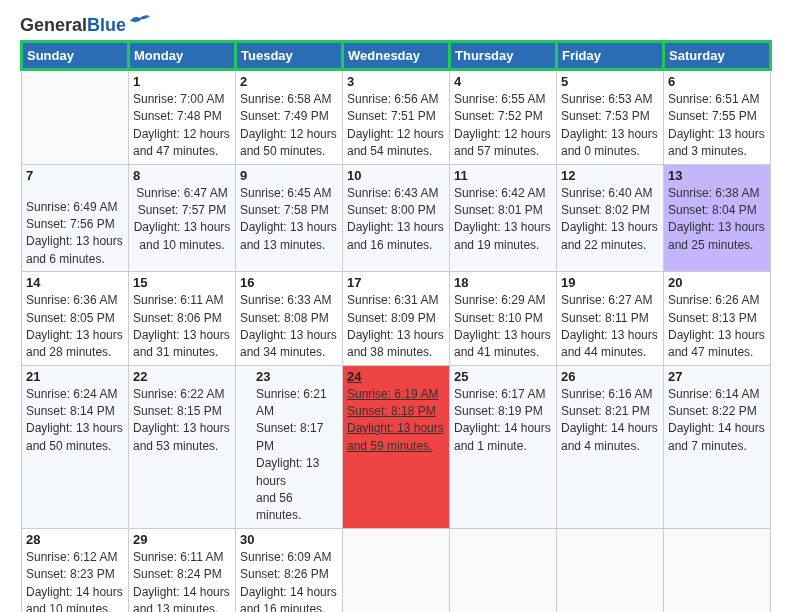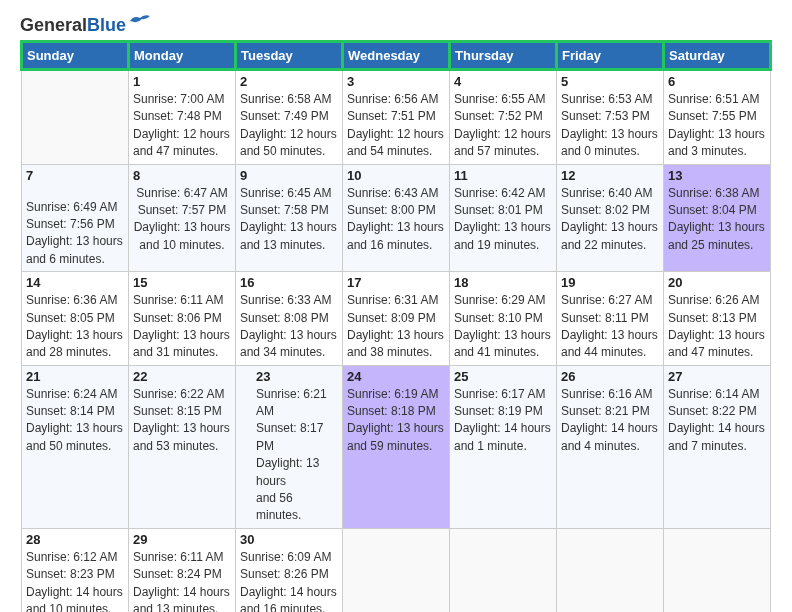--- a/index.html
+++ b/index.html
@@ -282,21 +282,21 @@
 Daylight: 13 hours
 and 53 minutes.</div>
           </td>
           <td style="background: rgb(245, 248, 252); padding-left: 20px;">
             <span class="day-num">23</span>
             <div class="day-info" style="white-space: pre-line;">Sunrise: 6:21 AM
 Sunset: 8:17 PM
 Daylight: 13 hours
 and 56 minutes.</div>
           </td>
-          <td style="background: #c4b5fd;">
+          <td style="background: #ef4444; text-decoration: underline;">
             <span class="day-num">24</span>
             <div class="day-info" style="white-space: pre-line;">Sunrise: 6:19 AM
 Sunset: 8:18 PM
 Daylight: 13 hours
 and 59 minutes.</div>
           </td>
           <td style="background: rgb(245, 248, 252);">
             <span class="day-num">25</span>
             <div class="day-info" style="white-space: pre-line;">Sunrise: 6:17 AM
 Sunset: 8:19 PM

